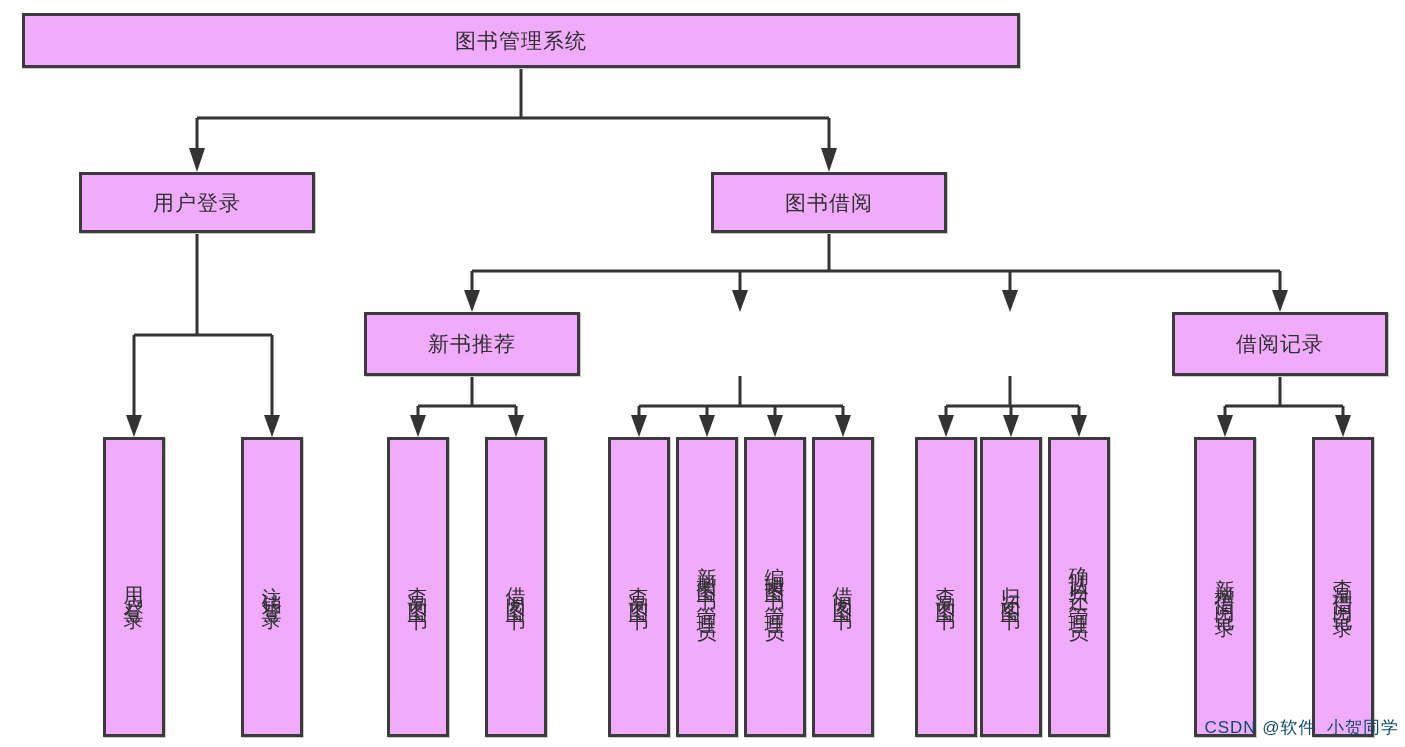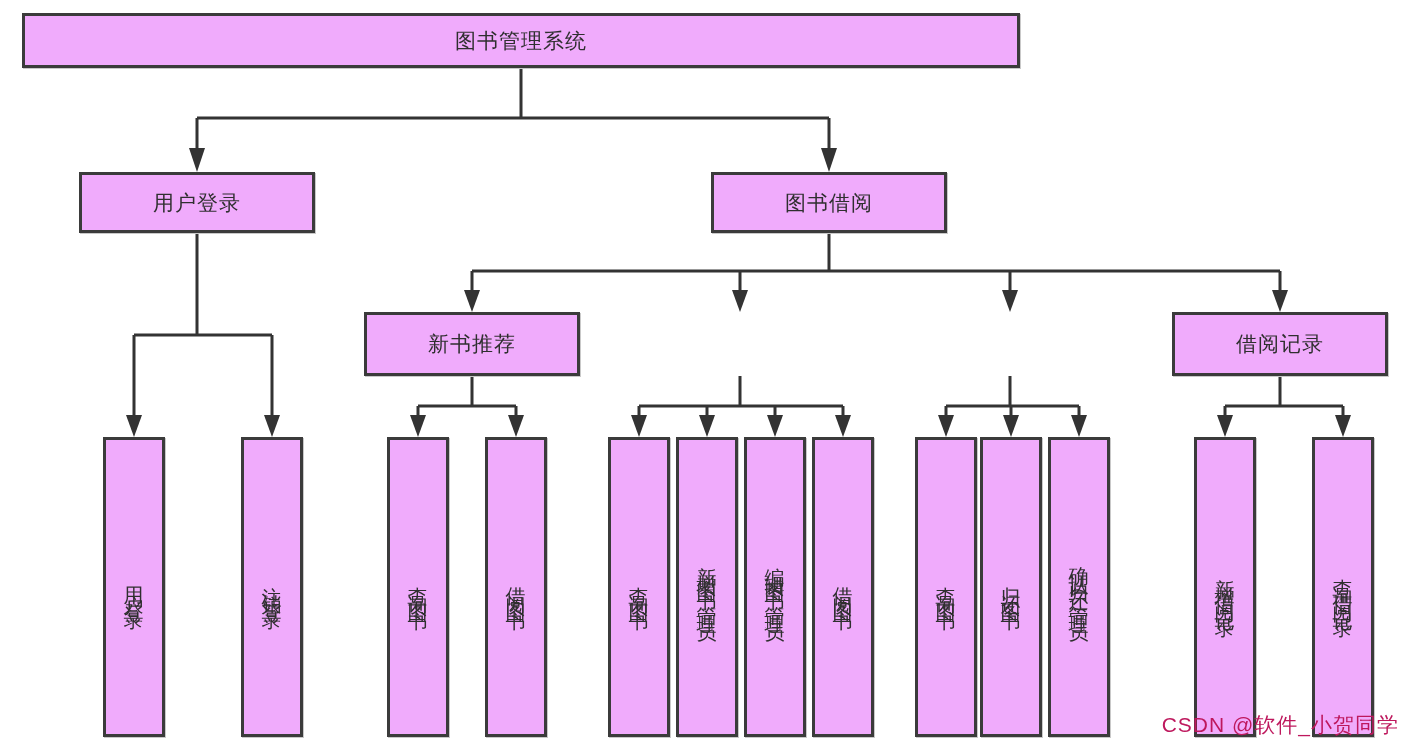--- a/index.html
+++ b/index.html
@@ -52,22 +52,22 @@
     white-space: nowrap;
   }
   .lvl2 { width: 236px; height: 61px; top: 172px; }
   .lvl3 { width: 216px; height: 64px; top: 312px; }
   .root-box { left: 22px; top: 13px; width: 998px; height: 55px; }
   .watermark {
     position: absolute;
     right: 6px;
     bottom: 8px;
     z-index: 5;
-    font-size: 21px;
-    color: #be185d;
+    font-size: 17px;
+    color: #0c4a6e;
     letter-spacing: 1px;
     white-space: nowrap;
   }
 </style>
 </head>
 <body>
 
 <div class="canvas">
 
   <svg class="connectors" width="1405" height="747" viewBox="0 0 1405 747">

